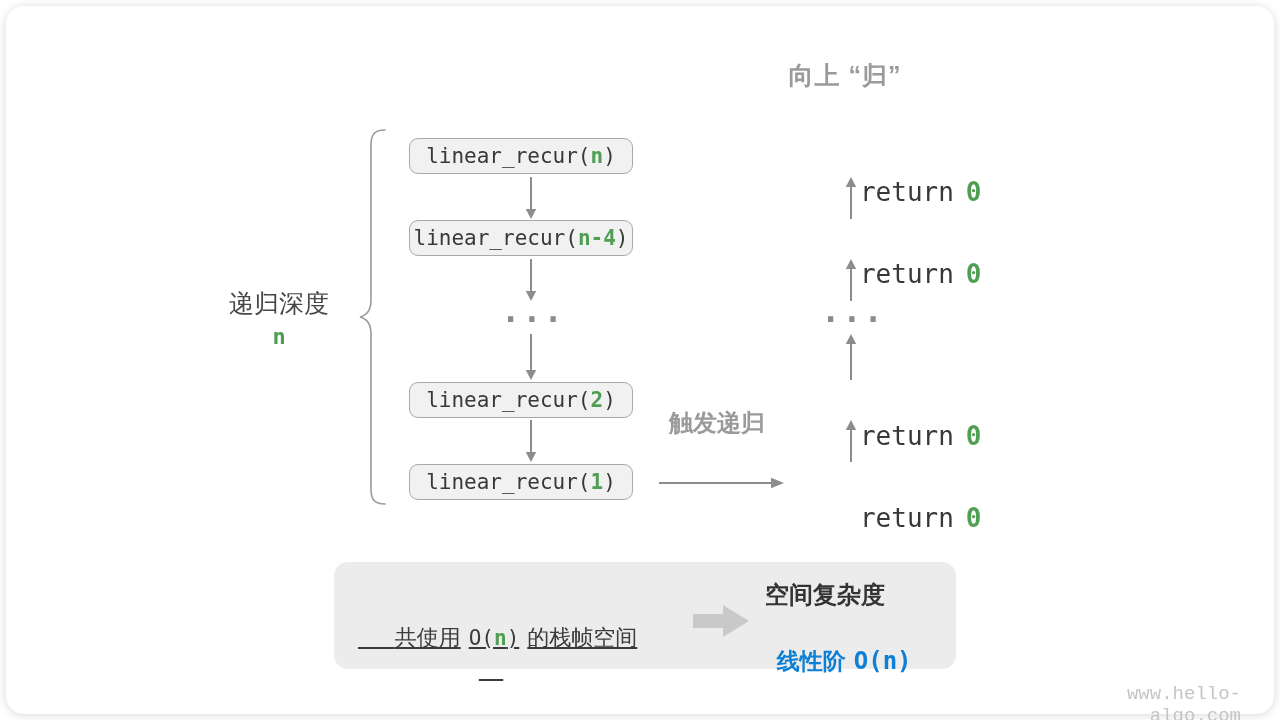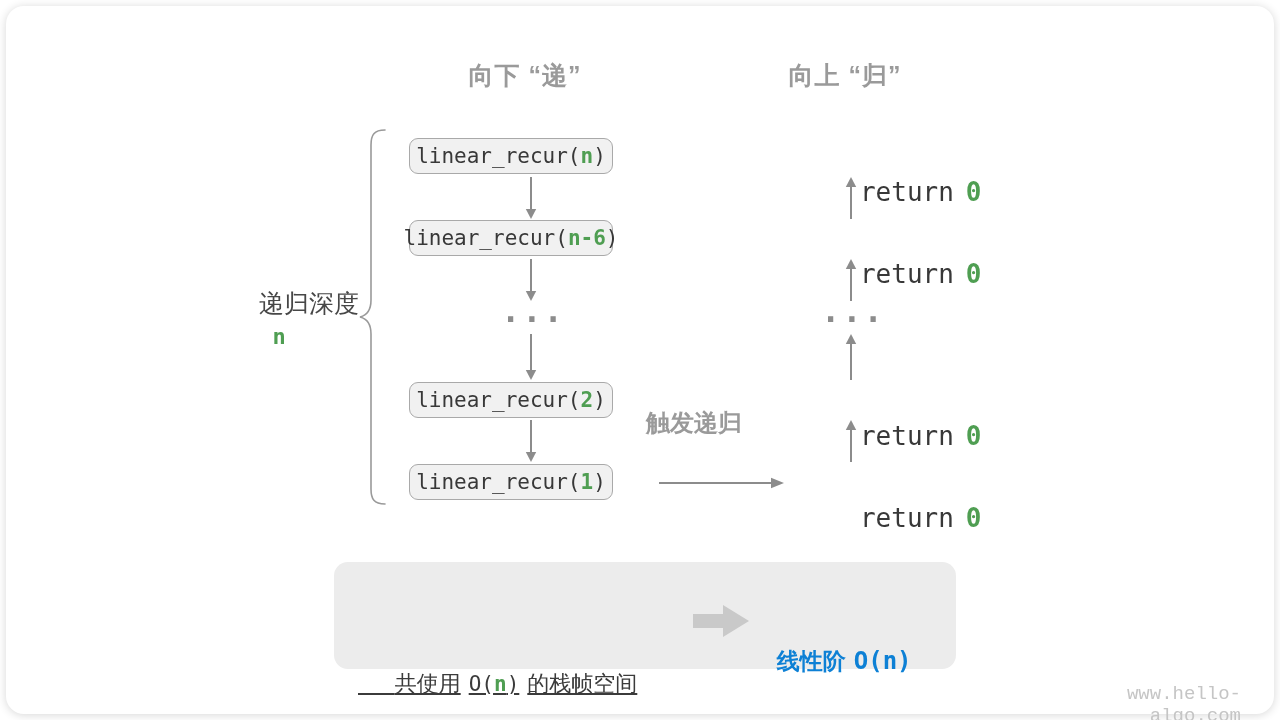--- a/index.html
+++ b/index.html
@@ -12,45 +12,45 @@
     position:absolute;left:6px;top:6px;right:6px;bottom:6px;
     background:#ffffff;border-radius:18px;
     box-shadow:0 1px 10px rgba(0,0,0,0.16);
   }
   .abs{position:absolute;}
   .hdr{
     width:240px;text-align:center;
     font-size:25px;font-weight:bold;color:#9a9a9a;letter-spacing:1px;
   }
   .callbox{
-    left:403px;width:204px;height:36px;box-sizing:border-box;
+    left:403px;width:224px;height:36px;box-sizing:border-box;
     background:#f1f1f1;border:1.5px solid #a9a9a9;border-radius:9px;
     display:flex;align-items:center;justify-content:center;
     font-family:"DejaVu Sans Mono", monospace;
     font-size:21px;color:#383838;white-space:pre;
   }
   .green{color:#4f9e52;font-weight:bold;}
   .ret{
     left:760px;width:170px;height:36px;line-height:36px;text-align:center;
     font-family:"DejaVu Sans Mono", monospace;
     font-size:26px;color:#383838;white-space:pre;
   }
   .ret .val{margin-left:12px;}
   .dots{
     width:60px;height:30px;text-align:center;line-height:24px;
     font-family:"DejaVu Sans Mono", monospace;
     font-size:32px;font-weight:bold;color:#8c8c8c;letter-spacing:2px;
   }
-  .depth-text{left:193px;width:160px;text-align:right;font-size:25px;color:#474747;}
+  .depth-text{left:193px;width:160px;text-align:center;font-size:25px;color:#474747;}
   .depth-var{
     left:193px;width:160px;text-align:center;
     font-family:"DejaVu Sans Mono", monospace;font-size:22px;
   }
   .trigger{
-    left:640px;width:142px;
+    left:640px;width:142px;text-align:center;
     font-size:24px;font-weight:bold;color:#9a9a9a;line-height:27px;
   }
   .sumbox{
     left:328px;top:556px;width:622px;height:107px;
     background:#ececec;border-radius:14px;
   }
   .sumline{height:32px;line-height:32px;text-align:center;font-size:22px;color:#3b3b3b;white-space:pre;}
   .sumline .code{font-family:"DejaVu Sans Mono", monospace;font-size:21px;}
   .sumline .var{font-family:"DejaVu Sans Mono", monospace;font-size:21px;}
   .sp-l{margin-left:8px;}
@@ -62,35 +62,34 @@
     font-family:Liberation Mono, monospace;font-size:19px;color:#c5c5c5;
   }
   svg{display:block;}
 </style>
 </head>
 <body>
 
 <div class="canvas">
   <div class="card">
 
-    <div class="abs hdr" style="left:399px;top:53px;">向下 “递”</div>
     <div class="abs hdr" style="left:719px;top:53px;">向上 “归”</div>
 
     <svg class="abs" style="left:351px;top:122px;" width="32" height="378" viewBox="0 0 32 378">
       <path d="M 28 2 C 17 2 14 7 14 17 L 14 172 C 14 181 11 187 3 189 C 11 191 14 197 14 206 L 14 361 C 14 371 17 376 28 376" fill="none" stroke="#9a9a9a" stroke-width="1.6" stroke-linecap="round"></path>
     </svg>
 
     <div class="abs depth-text" style="top:281px;">递归深度</div>
     <div class="abs depth-var green" style="top:318px;">n</div>
 
     <div class="abs callbox" style="top:132px;">
       <span>linear_recur(</span><span class="green">n</span><span>)</span>
     </div>
     <div class="abs callbox" style="top:214px;">
-      <span>linear_recur(</span><span class="green">n-6</span><span>)</span>
+      <span>linear_recur(</span><span class="green">n-4</span><span>)</span>
     </div>
     <div class="abs callbox" style="top:376px;">
       <span>linear_recur(</span><span class="green">2</span><span>)</span>
     </div>
     <div class="abs callbox" style="top:458px;">
       <span>linear_recur(</span><span class="green">1</span><span>)</span>
     </div>
 
     <div class="abs dots" style="left:495px;top:293px;">...</div>
     <div class="abs dots" style="left:815px;top:293px;">...</div>
@@ -146,28 +145,29 @@
       <line x1="0" y1="7" x2="113" y2="7" stroke="#8c8c8c" stroke-width="2"></line>
       <polygon points="112,1.8 112,12.2 125,7" fill="#8c8c8c"></polygon>
     </svg>
 
     <div class="abs trigger" style="top:403px;">
       <div>触发递归</div>
     </div>
 
     <div class="abs sumbox"></div>
 
-    <div class="abs sumline" style="left:352px;top:630px;width:266px;text-decoration:underline;">
+    <div class="abs sumline" style="left:352px;top:584px;width:266px;text-decoration:underline;">
       <span>共使用</span><span class="code sp-l">O(</span><span class="var green">n</span><span class="code">)</span><span class="sp-l">的栈帧空间</span>
     </div>
 
     <svg class="abs" style="left:687px;top:599px;" width="56" height="32">
       <polygon points="0,9 30,9 30,0 56,16 30,32 30,23 0,23" fill="#c9c9c9"></polygon>
     </svg>
 
+    <div class="abs sumline res-title" style="left:744px;top:573px;width:150px;">空间复杂度</div>
     <div class="abs sumline res-value" style="left:729px;top:607px;width:180px;">
       <span>线性阶</span><span class="code sp-l">O(n)</span>
     </div>
 
     <div class="abs watermark">www.hello-algo.com</div>
 
   </div>
 </div>
 
 </body></html>

